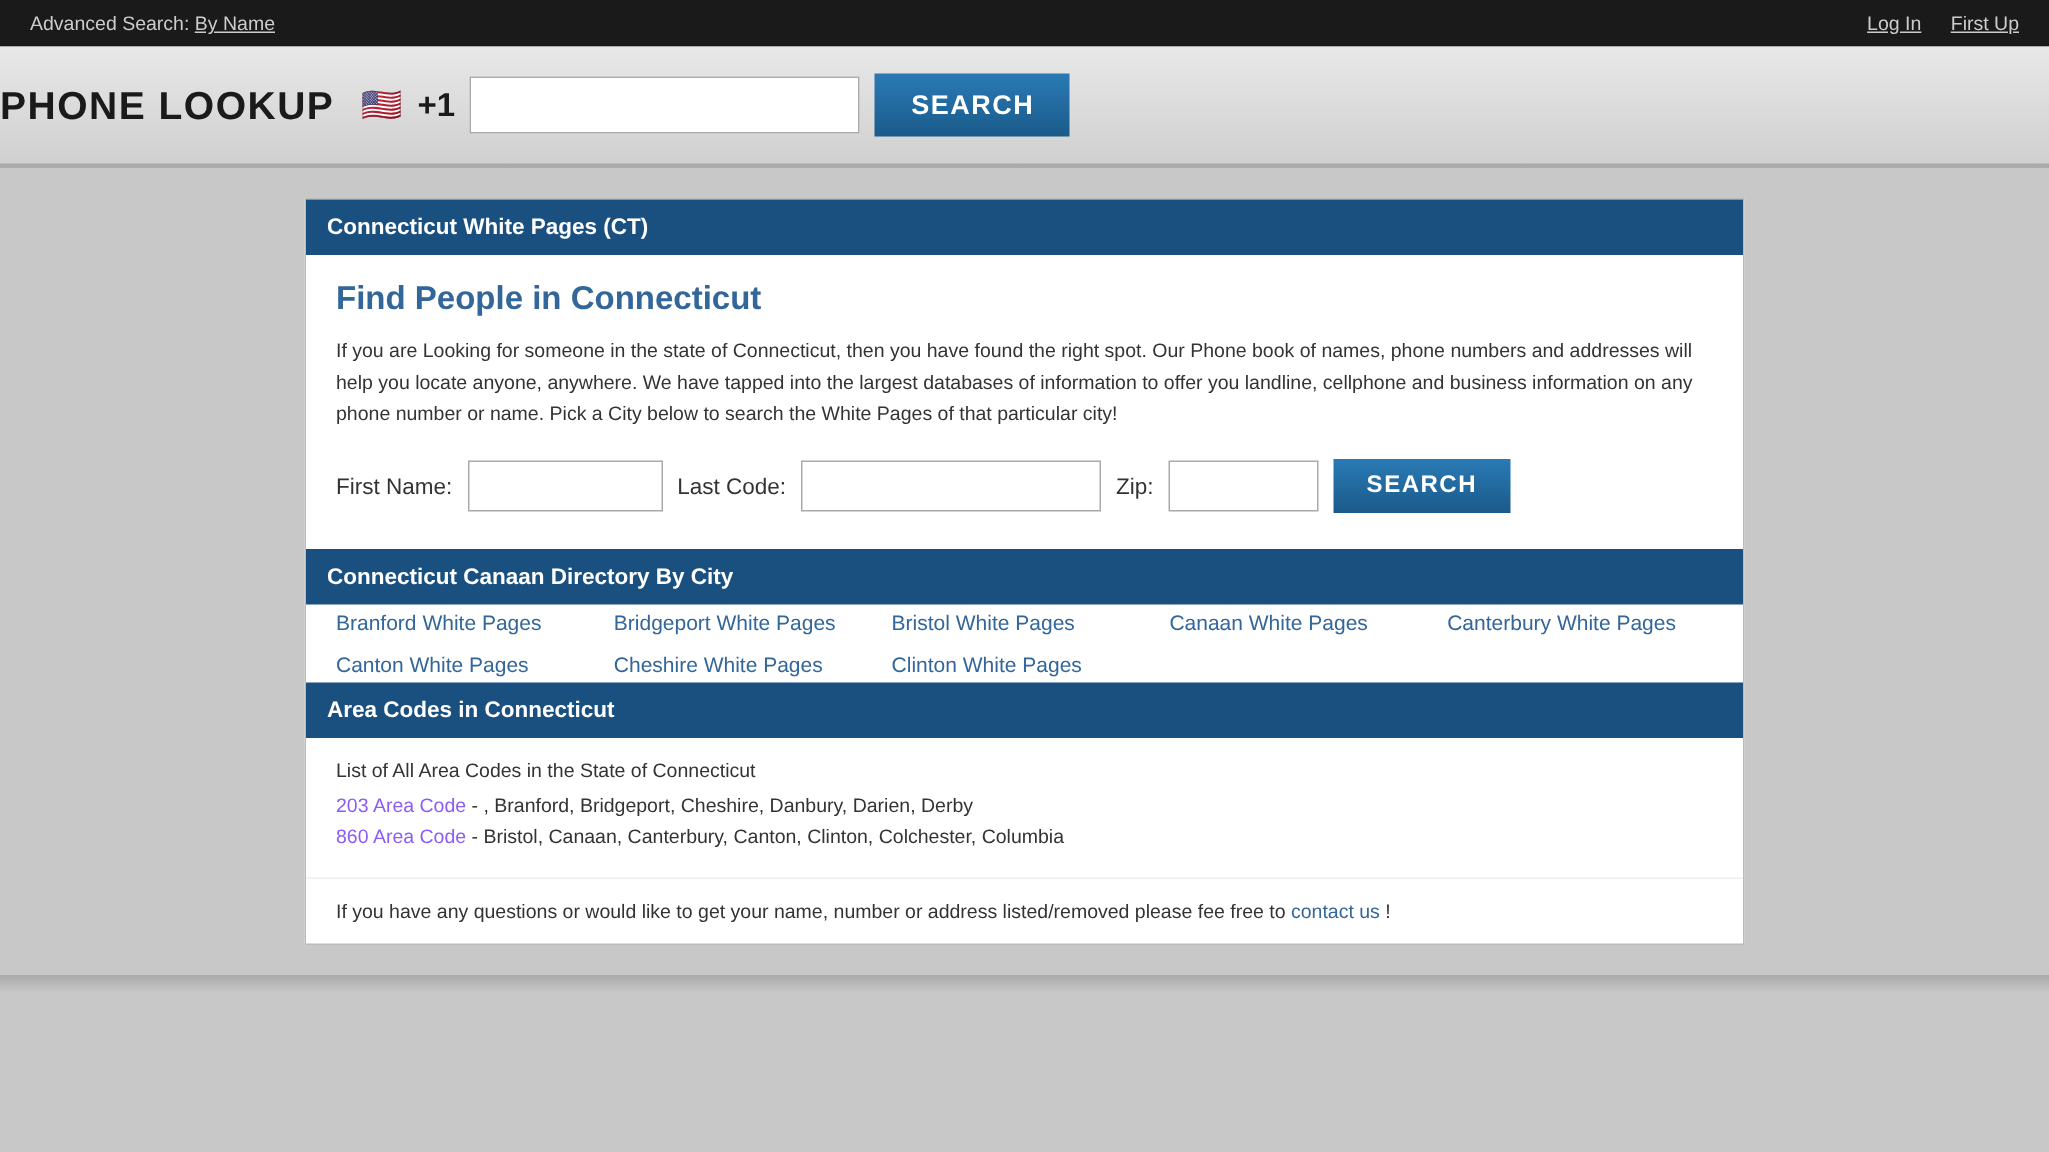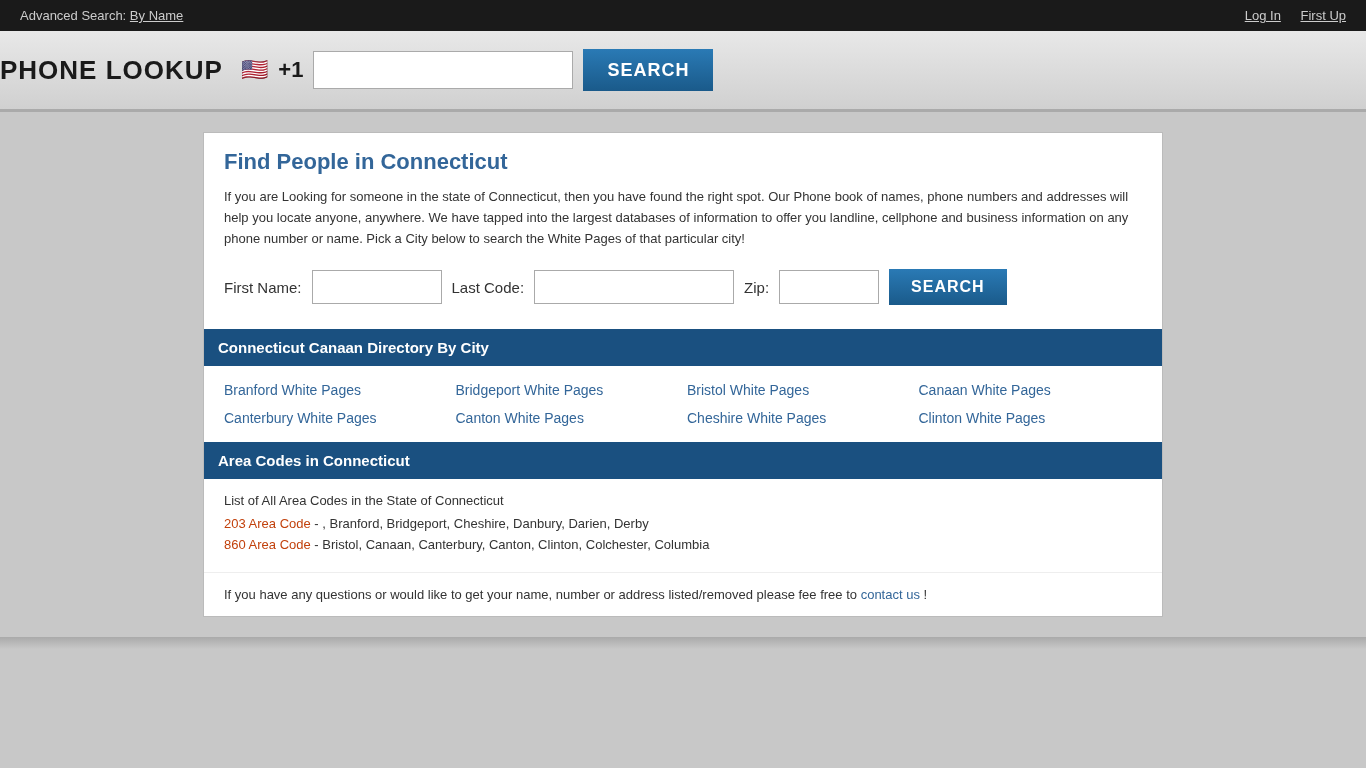--- a/index.html
+++ b/index.html
@@ -147,23 +147,23 @@
       border: none;
       padding: 7px 22px;
       cursor: pointer;
       height: 36px;
       letter-spacing: 1px;
     }
 
     
     .city-grid {
       display: grid;
-      grid-template-columns: repeat(4, 1fr);
+      grid-template-columns: repeat(5, 1fr);
       gap: 12px 8px;
-      padding: 16px 20px;
+      padding: 4px 20px;
     }
     .city-grid a {
       color: #336699;
       text-decoration: none;
       font-size: 14px;
     }
 
     
     .view-all {
       text-align: center;
@@ -178,21 +178,21 @@
     
     .area-codes-body {
       padding: 14px 20px;
     }
     .area-codes-body p {
       font-size: 13px;
       color: #333;
       margin-bottom: 8px;
     }
     .area-codes-body a {
-      color: #c2410c;
+      color: #8b5cf6;
       text-decoration: none;
     }
     .area-code-line {
       font-size: 13px;
       margin-bottom: 6px;
     }
 
     .contact-note {
       padding: 14px 20px;
       font-size: 13px;
@@ -230,20 +230,21 @@
     <span class="phone-lookup-flag">🇺🇸</span>
     <span class="phone-lookup-code">+1</span>
     <input class="phone-lookup-input" type="text" style="">
     <button class="phone-lookup-btn">SEARCH</button>
   </div>
 </div>
 
 <div class="main-wrapper">
   <div class="main-content">
 
+    <div class="section-header">Connecticut White Pages (CT)</div>
 
     <div class="page-body">
       <h2 class="page-title">Find People in Connecticut</h2>
       <p class="page-description">If you are Looking for someone in the state of Connecticut, then you have found the right spot. Our Phone book of names, phone numbers and addresses will help you locate anyone, anywhere. We have tapped into the largest databases of information to offer you landline, cellphone and business information on any phone number or name. Pick a City below to search the White Pages of that particular city!</p>
 
       <div class="search-form">
         <label>First Name:</label>
         <input class="fname" type="text" style="">
         <label>Last Code:</label>
         <input class="lname" type="text" style="">

